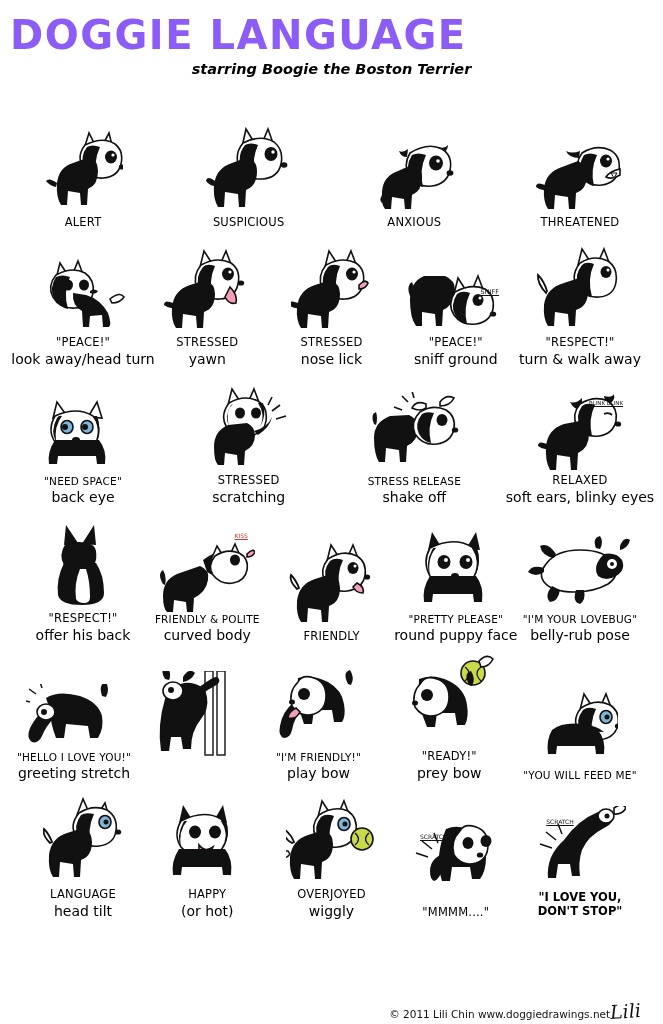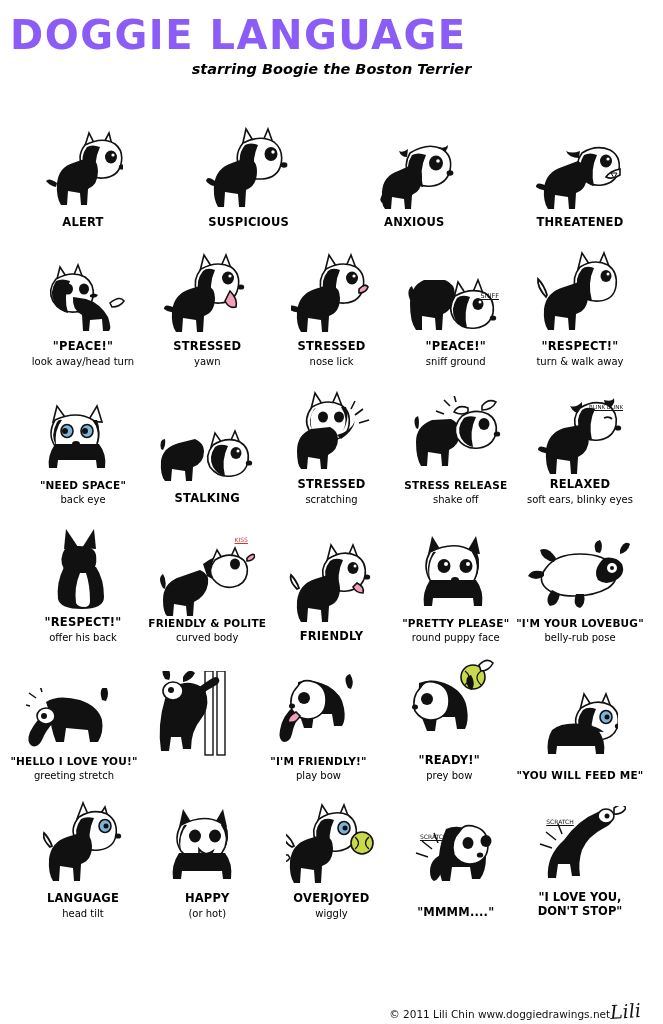--- a/index.html
+++ b/index.html
@@ -70,35 +70,35 @@
     align-items: flex-end;
     justify-content: center;
     position: relative;
   }
   .art svg {
     display: block;
   }
   .cap {
     text-align: center;
     font-family: "DejaVu Sans", sans-serif;
-    font-weight: bold;
+    font-weight: normal;
     font-size: 11.5px;
     letter-spacing: 0.2px;
     margin-top: 7px;
     line-height: 1.15;
     color: #000;
     white-space: nowrap;
   }
   .cap.small {
     font-size: 10.5px;
   }
   .sub {
     text-align: right;
     font-family: "DejaVu Sans", sans-serif;
-    font-size: 10px;
+    font-size: 14px;
     margin-top: 2px;
     line-height: 1.15;
     color: #000;
     white-space: nowrap;
   }
   .cap2 {
     text-align: center;
     font-family: "DejaVu Sans", sans-serif;
     font-weight: bold;
     font-size: 11.5px;
@@ -347,38 +347,20 @@
               <circle cx="44" cy="35" r="3" fill="#111" stroke="none"></circle>
               <ellipse cx="35" cy="48" rx="4" ry="3" fill="#111" stroke="none"></ellipse>
               <path d="M14 48 q-8 12 -6 24 l8 0 l1 -8 l38 0 l1 8 l8 0 q2 -14 -6 -24 z" fill="#111" stroke="none"></path>
             </g>
           </svg>
         </div>
         <div class="cap small">"NEED SPACE"</div>
         <div class="sub">back eye</div>
       </div>
 
-      <div class="cell">
-        <div class="art">
-          <svg width="96" height="70" viewBox="0 0 96 70">
-            <g fill="#111" stroke="#111" stroke-width="1.6">
-              <path d="M20 28 q-16 4 -18 18 q-1 14 4 20 l6 0 l1 -12 l13 2 l1 10 l6 0 l1 -14 q11 -4 11 -16 q0 -8 -9 -12 z" fill="#111" stroke="none"></path>
-              <path d="M56 18 L52 32 L65 31 Z" fill="#fff"></path>
-              <path d="M76 16 L82 31 L69 32 Z" fill="#fff"></path>
-              <path d="M54 30 q-9 11 -3 22 q8 11 22 9 q14 -2 16 -15 q2 -13 -8 -19 q-13 -6 -27 3 z" fill="#fff"></path>
-              <path d="M56 32 q-7 10 -2 20 q5 8 12 9 q-4 -16 3 -30 q-8 -3 -13 1 z" fill="#111" stroke="none"></path>
-              <ellipse cx="77" cy="38" rx="5.5" ry="6" fill="#111" stroke="none"></ellipse>
-              <circle cx="79" cy="36" r="1.5" fill="#fff" stroke="none"></circle>
-              <ellipse cx="90" cy="48" rx="3.2" ry="2.6" fill="#111" stroke="none"></ellipse>
-              <path d="M2 34 q-2 -10 4 -10 q1 6 -2 11 z" fill="#111" stroke="none"></path>
-            </g>
-          </svg>
-        </div>
-        <div class="cap">STALKING</div>
-      </div>
 
       <div class="cell">
         <div class="art">
           <svg width="86" height="86" viewBox="0 0 86 86">
             <g fill="#111" stroke="#111" stroke-width="1.6">
               <path d="M26 8 L22 24 L35 22 Z" fill="#fff"></path>
               <path d="M48 8 L54 24 L41 24 Z" fill="#fff"></path>
               <path d="M23 22 q-9 12 -3 23 q8 12 23 10 q15 -2 17 -15 q2 -14 -8 -20 q-14 -7 -29 2 z" fill="#fff"></path>
               <path d="M25 24 q-7 11 -2 21 q-4 -16 4 -22 z" fill="#111" stroke="none"></path>
               <path d="M52 22 q8 12 2 24 q7 -12 3 -24 z" fill="#111" stroke="none"></path>

